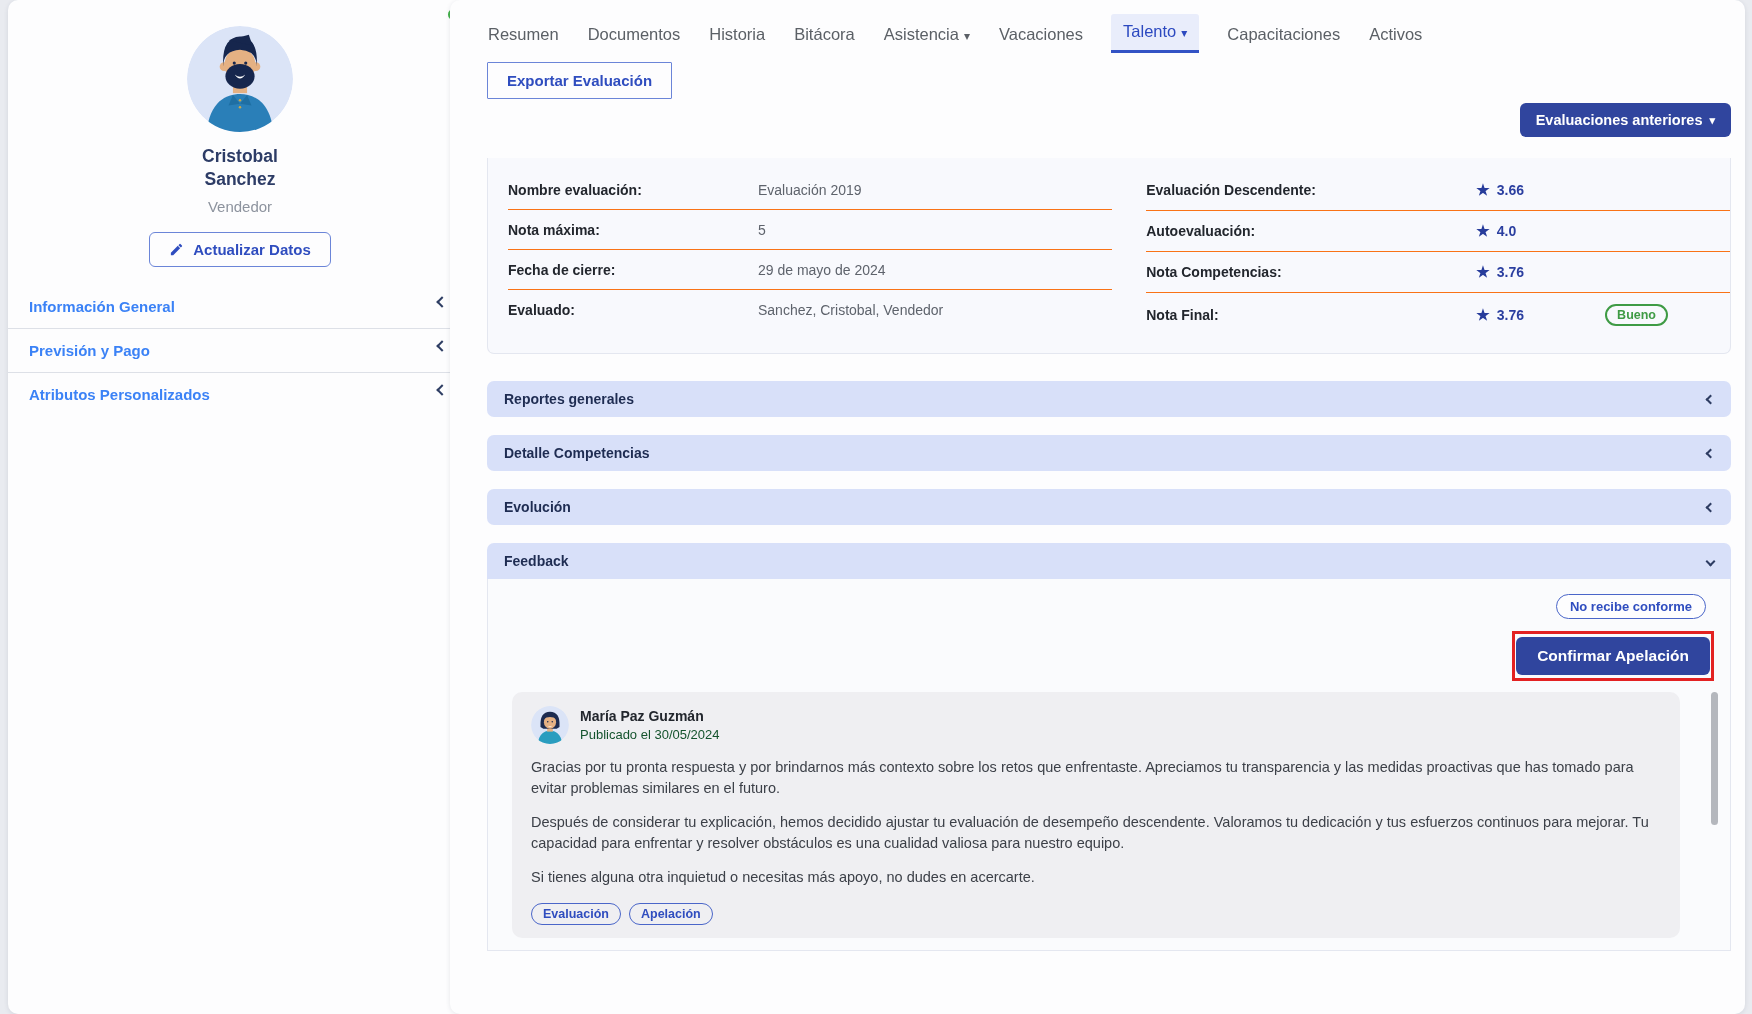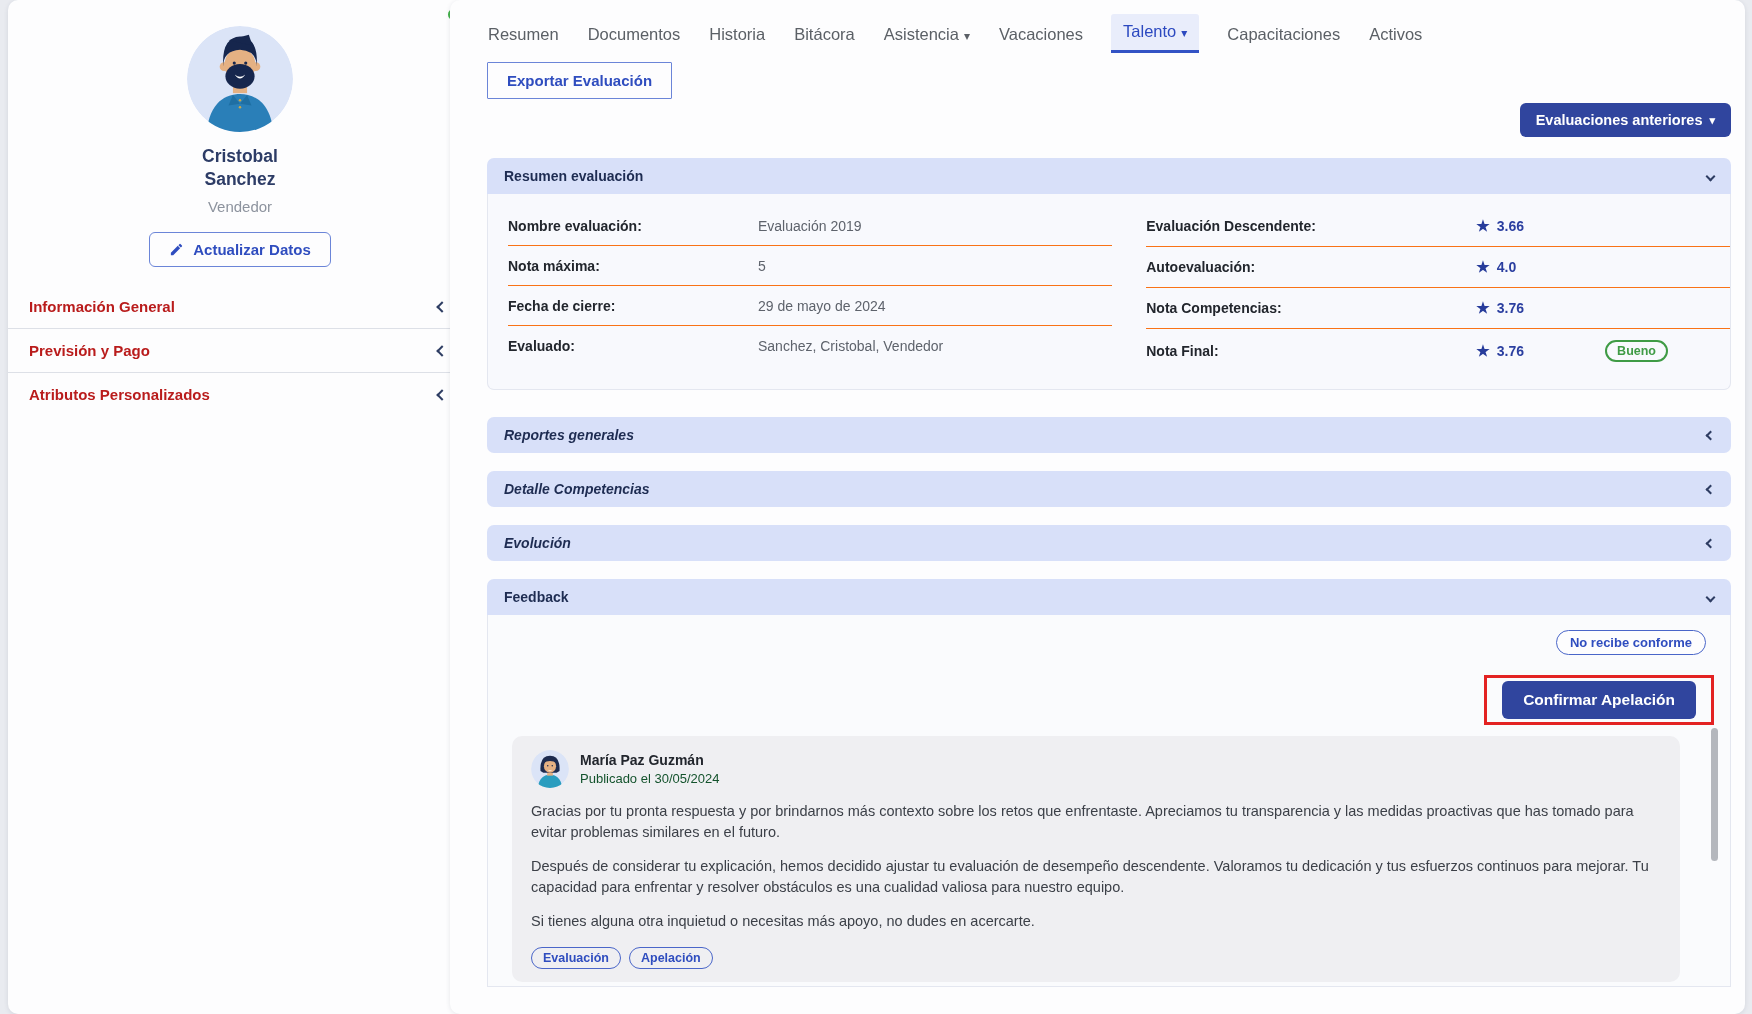--- a/index.html
+++ b/index.html
@@ -20,23 +20,23 @@
   .emp-name { margin-top:13px; text-align:center; font-size:17.5px; font-weight:700; color:#2d3c66; line-height:1.32; }
   .emp-role { margin-top:7px; text-align:center; font-size:15px; color:#8d939e; }
   .update-btn {
     margin:17px auto 0; display:flex; width:fit-content; align-items:center; gap:9px;
     border:1px solid #6b85d8; border-radius:6px; background:#fdfdfe;
     padding:8px 19px; color:#2f4dbf; font-size:15px; font-weight:600; cursor:pointer;
     font-family:inherit;
   }
   .side-menu { margin-top:18px; }
   .side-item {
-    display:flex; align-items:center; justify-content:space-between;
+    display:flex; align-items:flex-start; justify-content:space-between;
     padding:13px 26px 13px 21px; cursor:pointer;
-    font-size:15px; font-weight:700; color:#b91c1c;
+    font-size:15px; font-weight:700; color:#3b82f6;
   }
   .side-item + .side-item { border-top:1px solid #dde0e7; }
 
   
   .chev { display:inline-block; width:8px; height:8px; border-left:2px solid #2e3d63; border-bottom:2px solid #2e3d63; }
   .chev-left  { transform:rotate(45deg); }
   .chev-down  { transform:rotate(-45deg); }
 
   
   .main { position:absolute; left:450px; top:0; width:1295px; height:1014px; padding:14px 14px 0 37px; }
@@ -85,35 +85,35 @@
   .sum-col-right .sum-label { width:330px; flex:none; }
   .sum-value { color:#5e636c; }
   .score { color:#2b3fa0; font-weight:700; display:inline-flex; align-items:center; gap:7px; }
   .star { color:#273c9b; font-size:15px; }
   .badge-green {
     margin-left:auto; margin-right:62px;
     border:2px solid #3f9b45; color:#3f9b45; border-radius:12px;
     padding:2px 10px; font-size:12.5px; font-weight:700; background:#f8f9fd;
   }
 
-  .bar-panel { margin-top:27px;font-style:italic; }
+  .bar-panel { margin-top:27px; }
   .bar-panel + .bar-panel { margin-top:18px; }
 
   .feedback-panel { margin-top:18px; }
   .feedback-body {
     position:relative; display:flex; flex-direction:column;
     background:#fafbfd; border:1px solid #e4e7f0; border-top:none;
     padding:15px 24px 0; height:372px;
   }
   .pill-blue {
     display:inline-block; border:1.5px solid #4a66c9; color:#2f4dbf; background:#fdfdfe;
     border-radius:15px; padding:4px 13px; font-size:13px; font-weight:700; white-space:nowrap;
   }
   .no-conforme { align-self:flex-end; }
-  .annotation-box { align-self:flex-end; margin-top:20px; margin-right:-8px; border:3px solid #e32222; padding:3px 15px; }
+  .annotation-box { align-self:flex-end; margin-top:12px; margin-right:-8px; border:3px solid #e32222; padding:3px 1px; }
   .confirm-btn { background:#30459e; color:#fff; border:none; border-radius:6px; padding:10px 21px; font-size:15.5px; font-weight:700; cursor:pointer; font-family:inherit; }
 
   .comment-card { margin-top:11px; margin-right:26px; background:#efeff2; border-radius:10px; padding:14px 19px 13px; }
   .comment-head { display:flex; align-items:center; gap:11px; }
   .comment-avatar { width:38px; height:38px; flex:none; }
   .comment-avatar svg { width:100%; height:100%; display:block; }
   .comment-author { font-size:14px; font-weight:700; color:#22262d; }
   .comment-date { font-size:13px; color:#14532d; margin-top:3px; }
   .comment-card p { margin-top:13px; font-size:14.5px; color:#3c4048; line-height:1.45; max-width:1190px; }
   .tag-row { display:flex; gap:8px; margin-top:15px; }
@@ -204,24 +204,20 @@
   </div>
 
   <div class="prev-row">
     <button class="btn-solid">
       <span>Evaluaciones anteriores</span>
       <span class="caret">▾</span>
     </button>
   </div>
 
   <section class="summary-panel">
-    <div class="panel-head open">
-      <span>Resumen evaluación</span>
-      <span class="chev chev-down"></span>
-    </div>
     <div class="summary-body">
       <div class="sum-col-left">
         <div class="sum-row">
           <span class="sum-label">Nombre evaluación:</span>
           <span class="sum-value">Evaluación 2019</span>
         </div>
         <div class="sum-row">
           <span class="sum-label">Nota máxima:</span>
           <span class="sum-value">5</span>
         </div>

